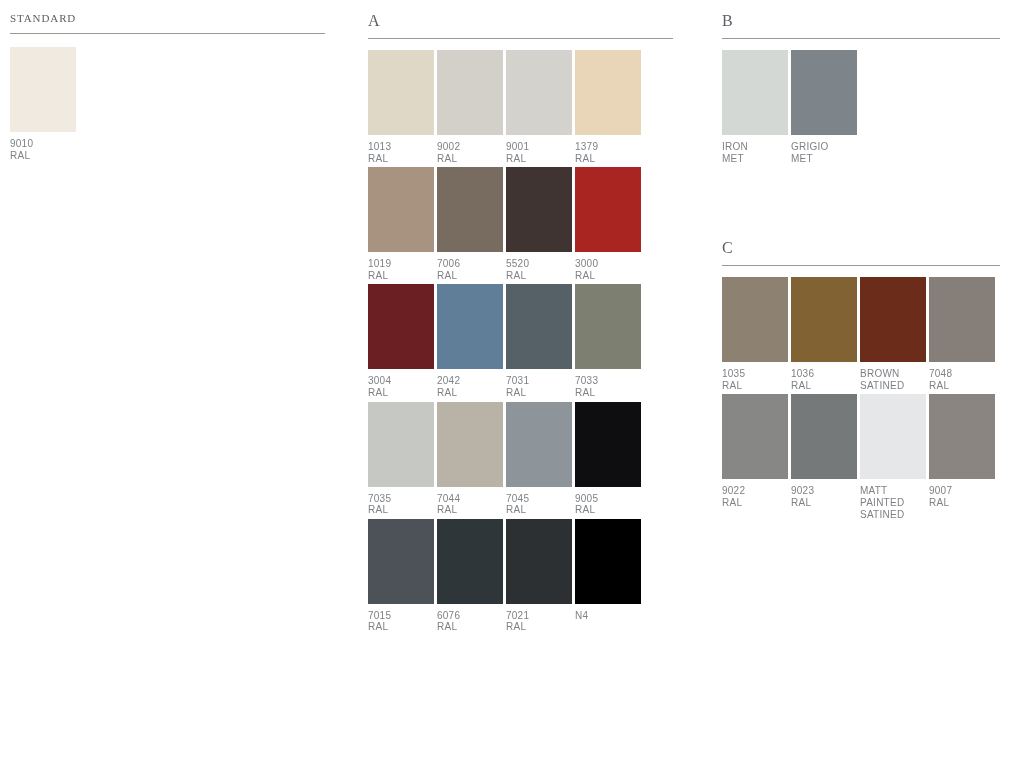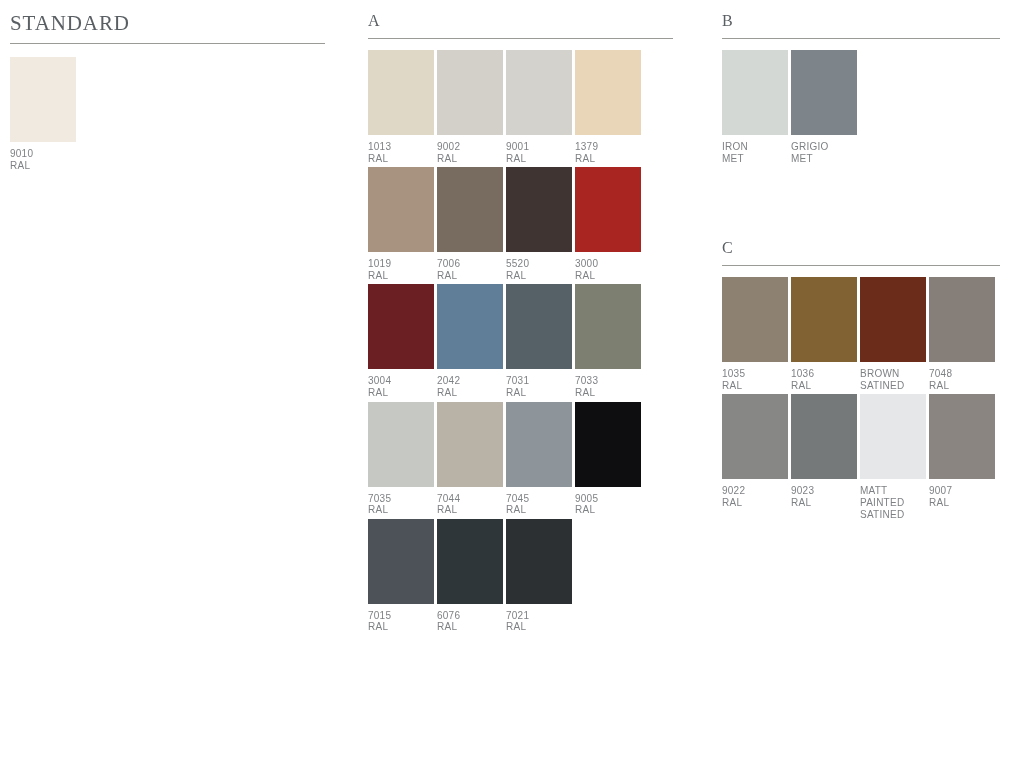--- a/index.html
+++ b/index.html
@@ -28,21 +28,21 @@
   }
   .col-standard { left: 10px;  width: 315px; }
   .col-a        { left: 368px; width: 305px; }
   .col-bc       { left: 722px; width: 278px; }
 
   
   .section { margin-bottom: 0; }
 
   .section-title {
     font-family: "Liberation Serif", serif;
-    font-size: 21px;
+    font-size: 11px;
     letter-spacing: 0.9px;
     color: #5a5f63;
     font-weight: 400;
     line-height: 1;
     padding-top: 13px;
     padding-bottom: 0;
     white-space: nowrap;
   }
   .section-title.small-letter {
     font-size: 16px;
@@ -209,20 +209,24 @@
           <div class="swatch-cell">
             <div class="swatch-chip" style="background: rgb(46, 54, 57);"></div>
             <div class="swatch-label">6076
 RAL</div>
           </div>
           <div class="swatch-cell">
             <div class="swatch-chip" style="background: rgb(44, 48, 50);"></div>
             <div class="swatch-label">7021
 RAL</div>
           </div>
+          <div class="swatch-cell">
+            <div class="swatch-chip" style="background: rgb(0, 0, 0);"></div>
+            <div class="swatch-label">N4</div>
+          </div>
         </div>
     </div>
   </div>
 
   <div class="col col-bc">
     <div class="section">
       <div class="section-title small-letter">B</div>
       <hr class="section-rule">
       <div class="swatch-grid">
           <div class="swatch-cell">

